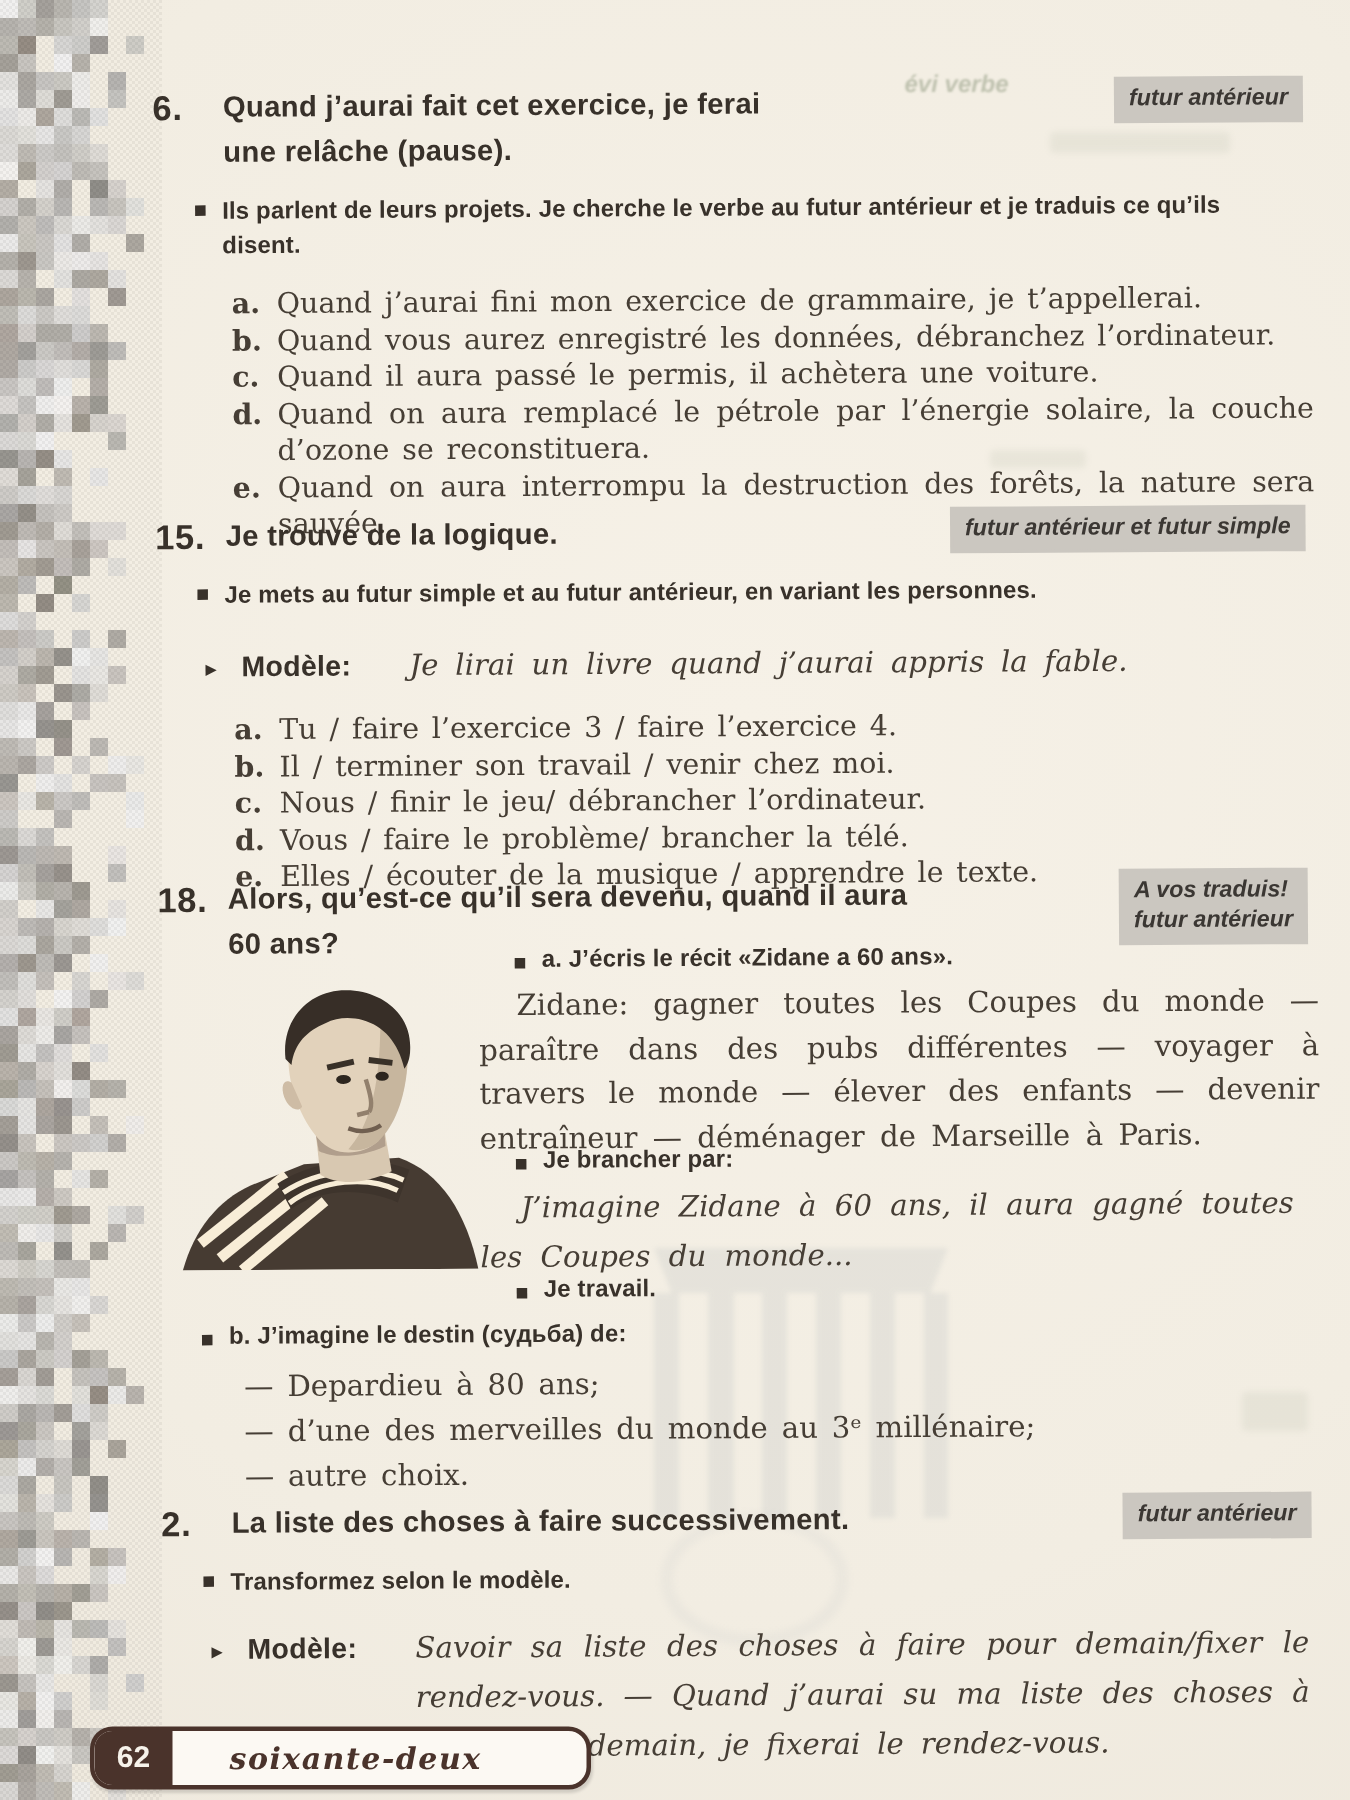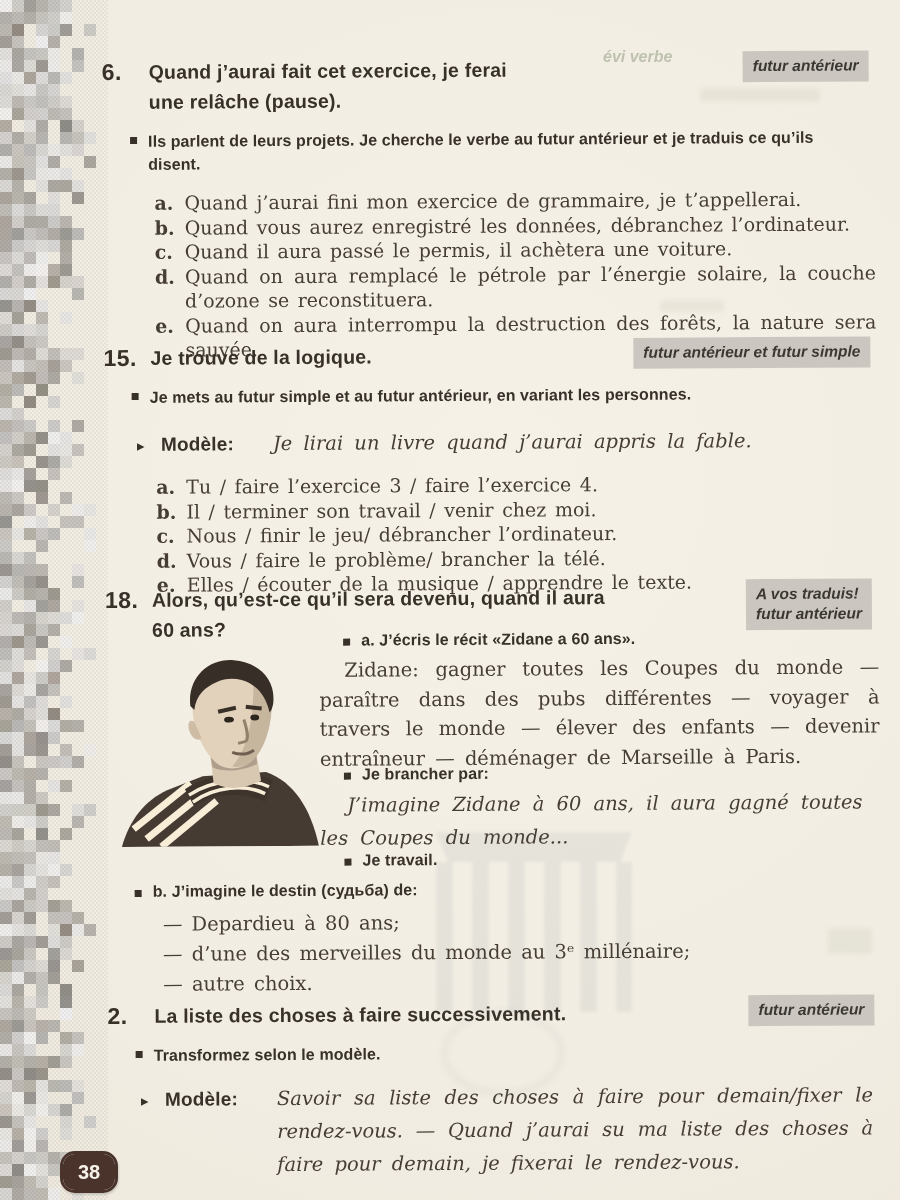--- a/index.html
+++ b/index.html
@@ -1172,16 +1172,17 @@
       <div class="modele" style="margin-top:16px;">
         <span class="marker">▸</span>
         <span class="label">Modèle:</span>
         <span class="mtext">Savoir sa liste des choses à faire pour demain/fixer le rendez-vous. — Quand j’aurai su ma liste des choses à faire pour demain, je fixerai le rendez-vous.</span>
       </div>
     </section>
 
   </div>
 
   <div class="footer">
-    <div class="tab">38</div>
+    <div class="tab">62</div>
+    <div class="word">soixante-deux</div>
   </div>
 
 </div>
 
 </body></html>

